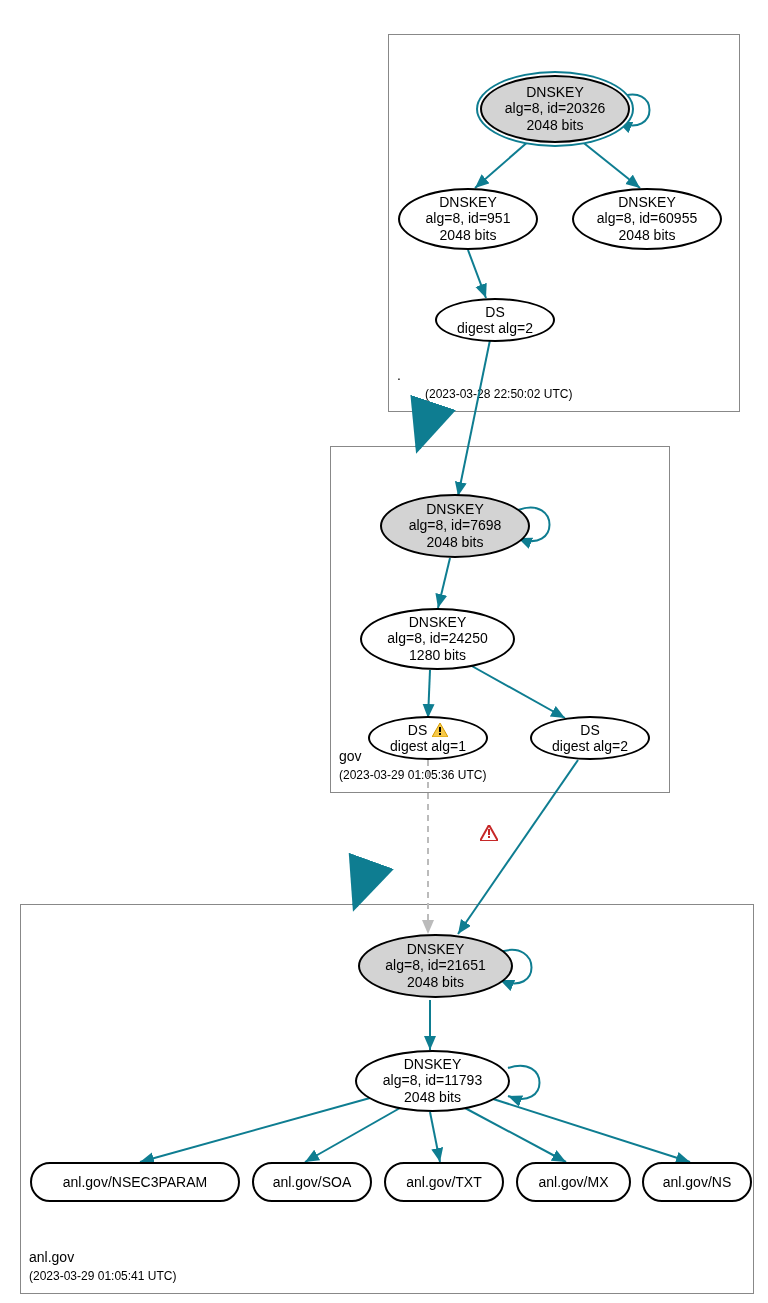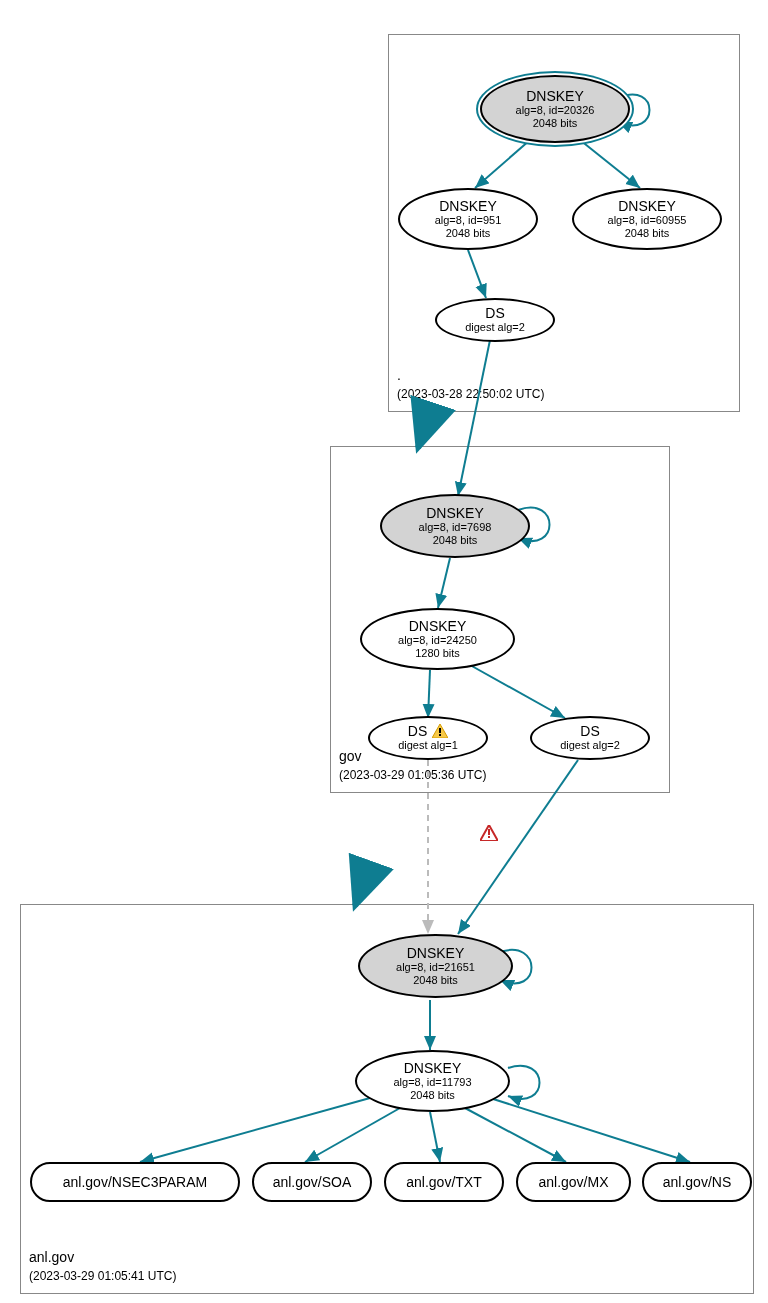--- a/index.html
+++ b/index.html
@@ -52,41 +52,41 @@
   }
   .node-round-rect {
     border-radius: 20px;
   }
   .node-title {
     font-size: 14px;
     font-weight: normal;
     color: #000;
   }
   .node-sub {
-    font-size: 11px;
+    font-size: 14px;
     color: #000;
     line-height: 1.2;
   }
   svg.edges {
     position: absolute;
     top: 0;
     left: 0;
     width: 748px;
     height: 1283px;
     pointer-events: none;
   }
 </style>
 </head>
 <body>
 
 <div class="canvas">
 
   <div class="zone-box" style="left:378px; top:24px; width:352px; height:378px;">
     <div class="zone-label" style="bottom:28px;">.</div>
-    <div class="zone-sublabel" style="bottom:10px;">(2023-03-28 22:50:02 UTC)</div>
+    <div class="zone-sublabel" style="bottom:10px;margin-left:28px;">(2023-03-28 22:50:02 UTC)</div>
   </div>
 
   <div class="zone-box" style="left:320px; top:436px; width:340px; height:347px;">
     <div class="zone-label" style="bottom:28px;">gov</div>
     <div class="zone-sublabel" style="bottom:10px;">(2023-03-29 01:05:36 UTC)</div>
   </div>
 
   <div class="zone-box" style="left:10px; top:894px; width:734px; height:390px;">
     <div class="zone-label" style="bottom:28px;">anl.gov</div>
     <div class="zone-sublabel" style="bottom:10px;">(2023-03-29 01:05:41 UTC)</div>

